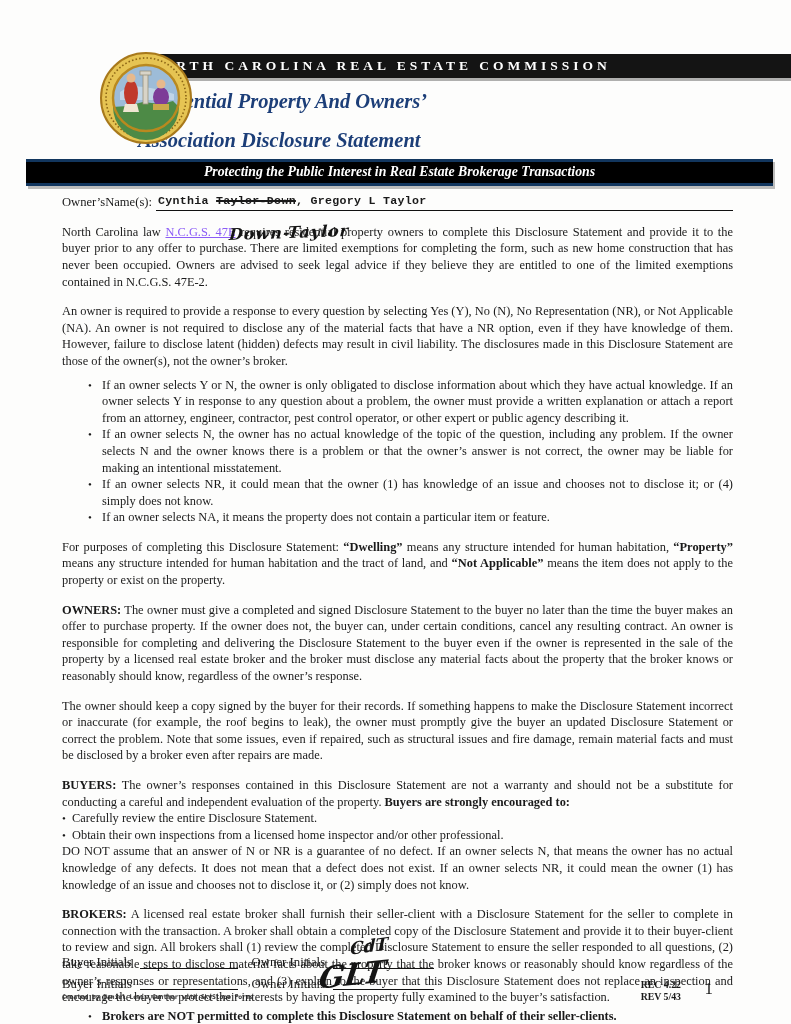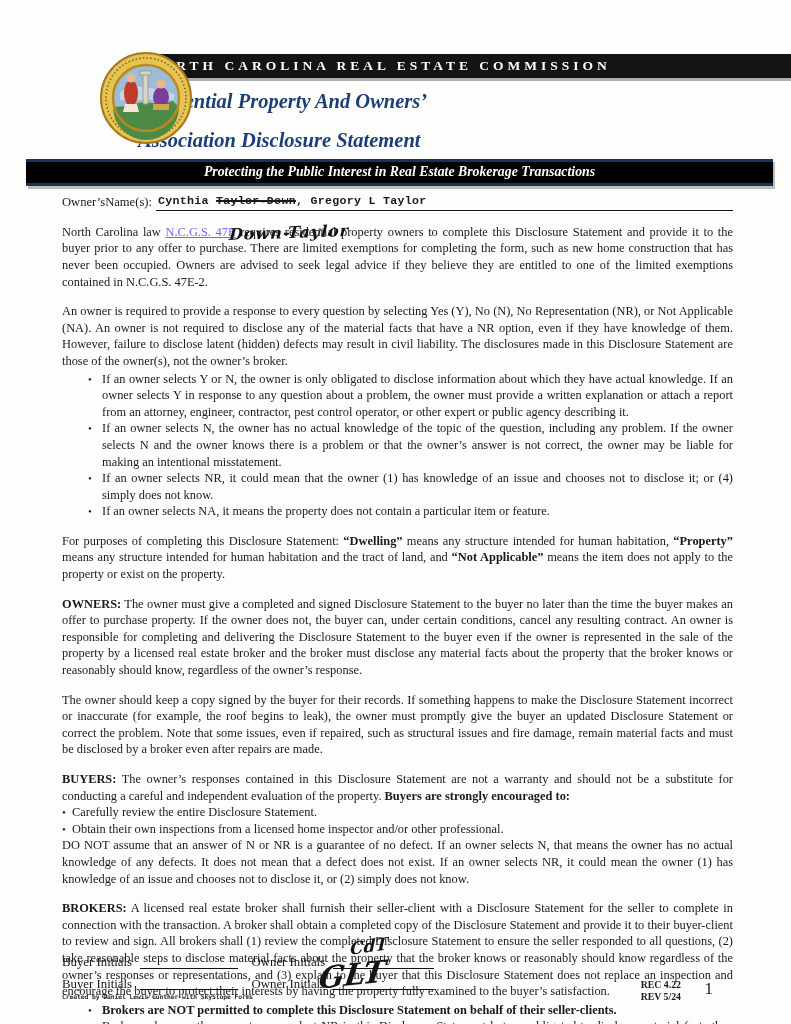--- a/index.html
+++ b/index.html
@@ -37,21 +37,21 @@
   .hand { font-family:"DejaVu Serif", serif; font-style:italic; color:#141414; }
   .hand-correction {
     position:absolute; left:167px; top:33px; font-size:16px; font-weight:bold;
     transform:rotate(-2deg) skewX(-6deg); letter-spacing:1px;
   }
 
   
   .para { text-align:justify; margin-top:13px; }
   .b { font-weight:bold; }
   .doclink { color:#8b5cf6; text-decoration:underline; }
-  ul.resp-bullets { list-style:none; margin-top:1px; }
+  ul.resp-bullets { list-style:none; margin-top:7px; }
   ul.resp-bullets li { position:relative; padding-left:40px; text-align:justify; }
   ul.resp-bullets li::before { content:"\2022"; position:absolute; left:26px; top:0; font-size:11px; }
   ul.flush-bullets { list-style:none; }
   ul.flush-bullets li { position:relative; padding-left:10px; text-align:justify; }
   ul.flush-bullets li::before { content:"\2022"; position:absolute; left:0; top:0; font-size:11px; }
   .note { text-align:justify; }
 
   
   .footer { position:absolute; left:62px; right:58px; bottom:18px; }
   .initials-rows { position:relative; width:372px; }
@@ -159,18 +159,18 @@
         <span class="init-blank"></span>
         <span class="lbl">Owner Initials</span>
         <span class="init-blank owner"></span>
       </div>
       <span class="hand hand-initials-1">CdT</span>
       <span class="hand hand-initials-2">GLT</span>
       <div class="credit-line">Created by Daniel Lewis Gunther with SkySlope Forms</div>
     </div>
     <div class="rec-block">
       <div>REC 4.22</div>
-      <div>REV 5/24</div>
+      <div>REV 5/43</div>
     </div>
     <div class="page-number">1</div>
   </div>
 
 </div>
 
 </body></html>

